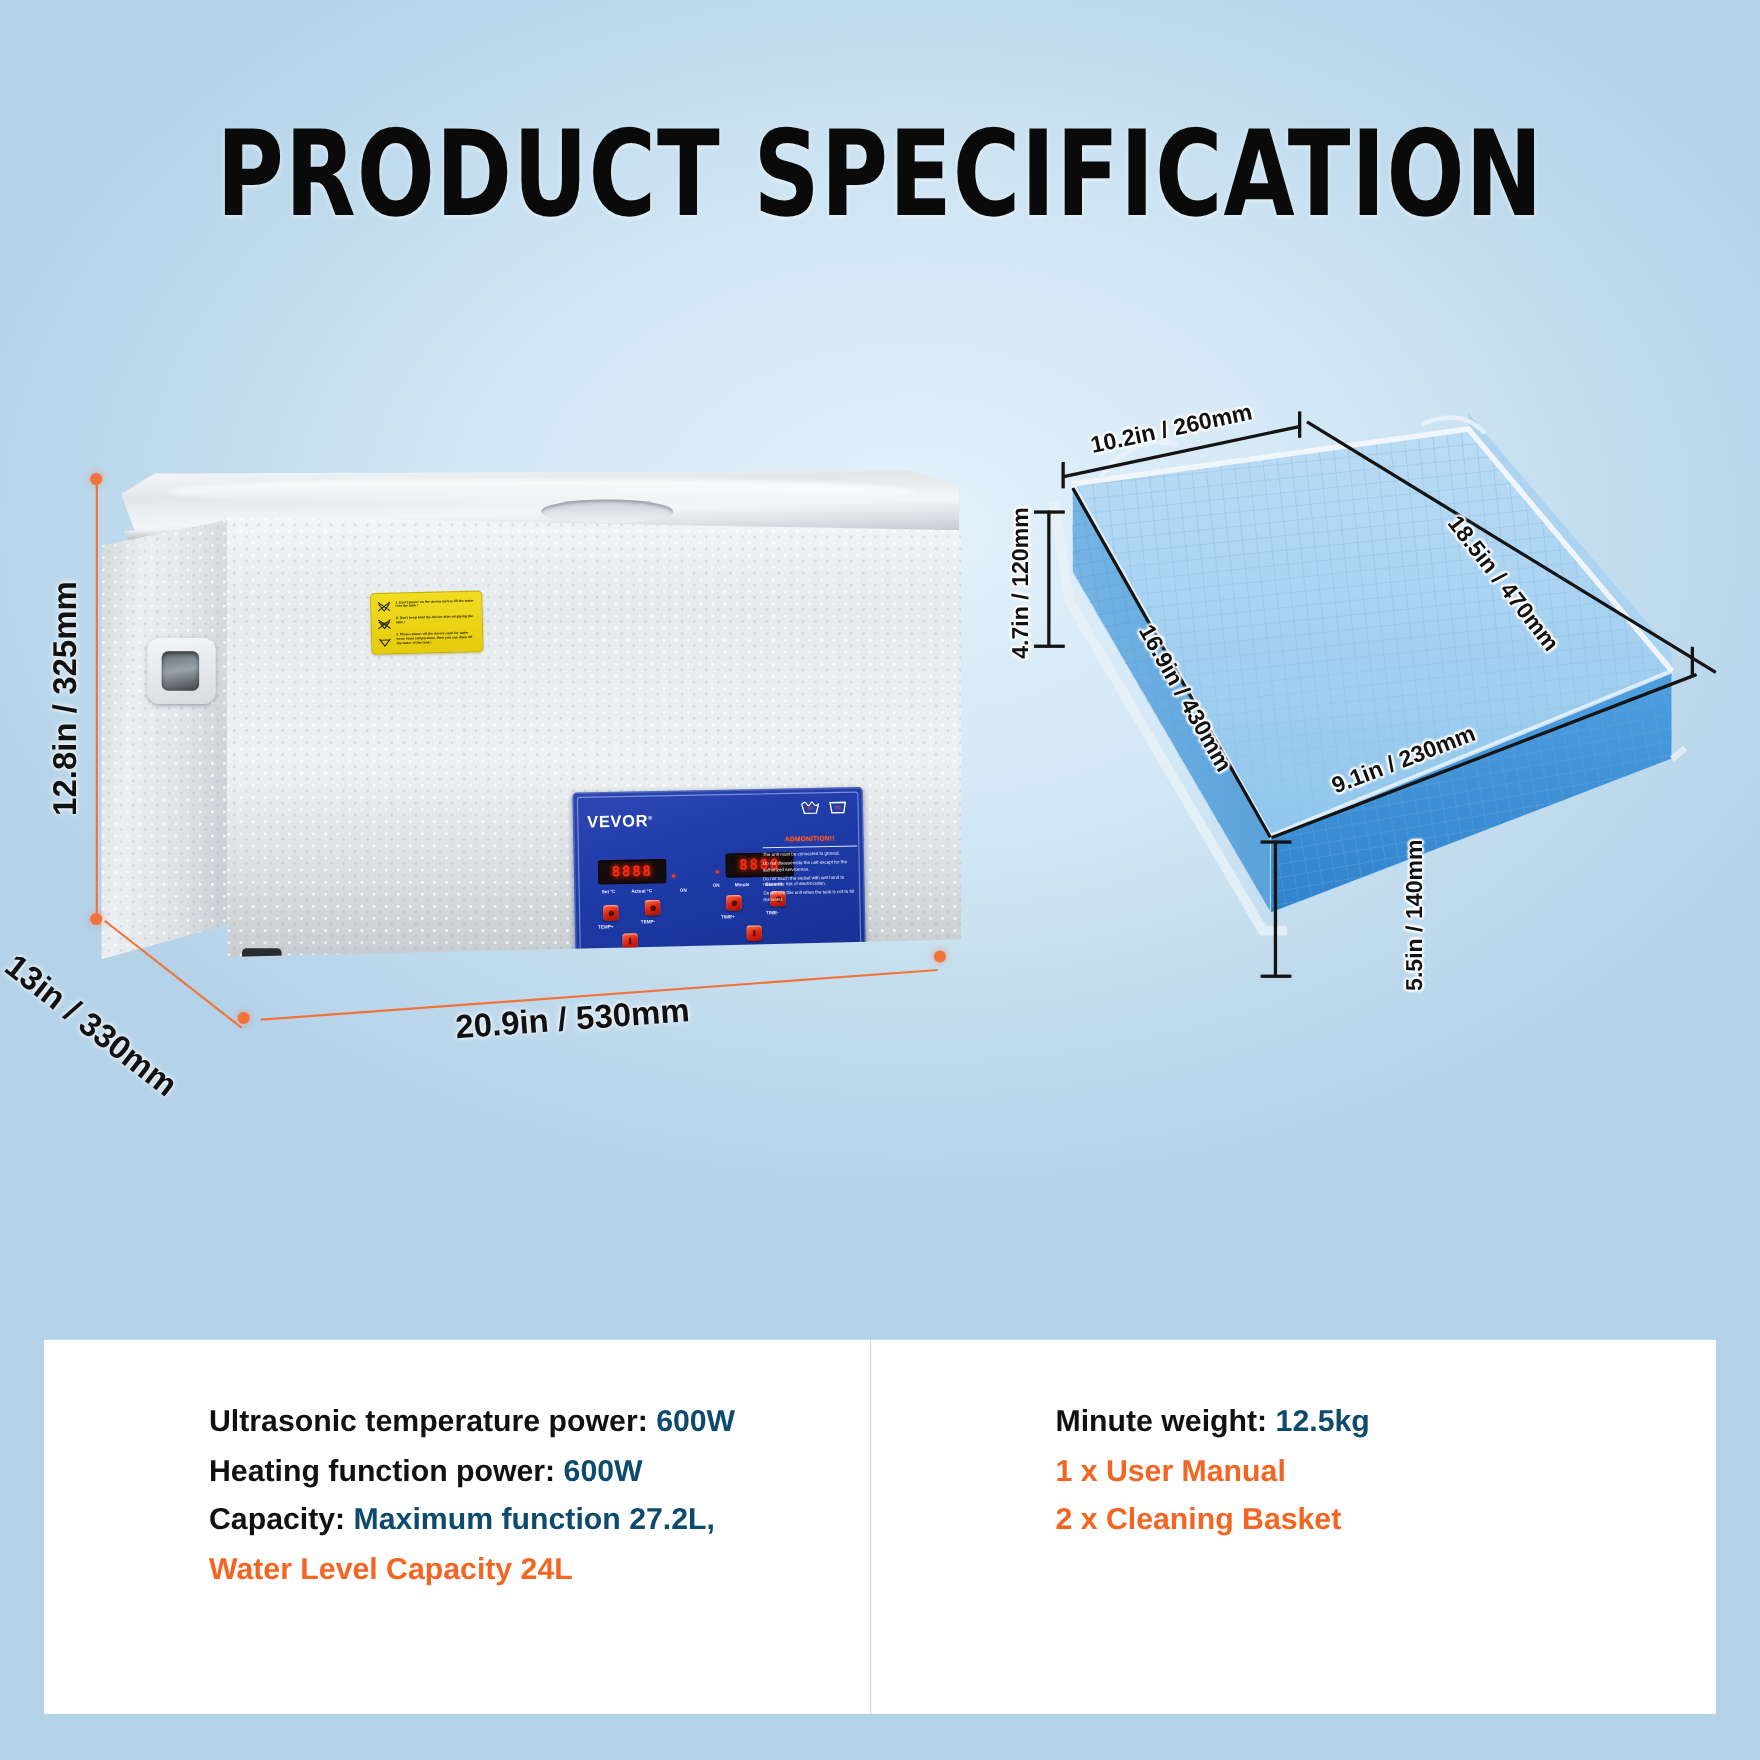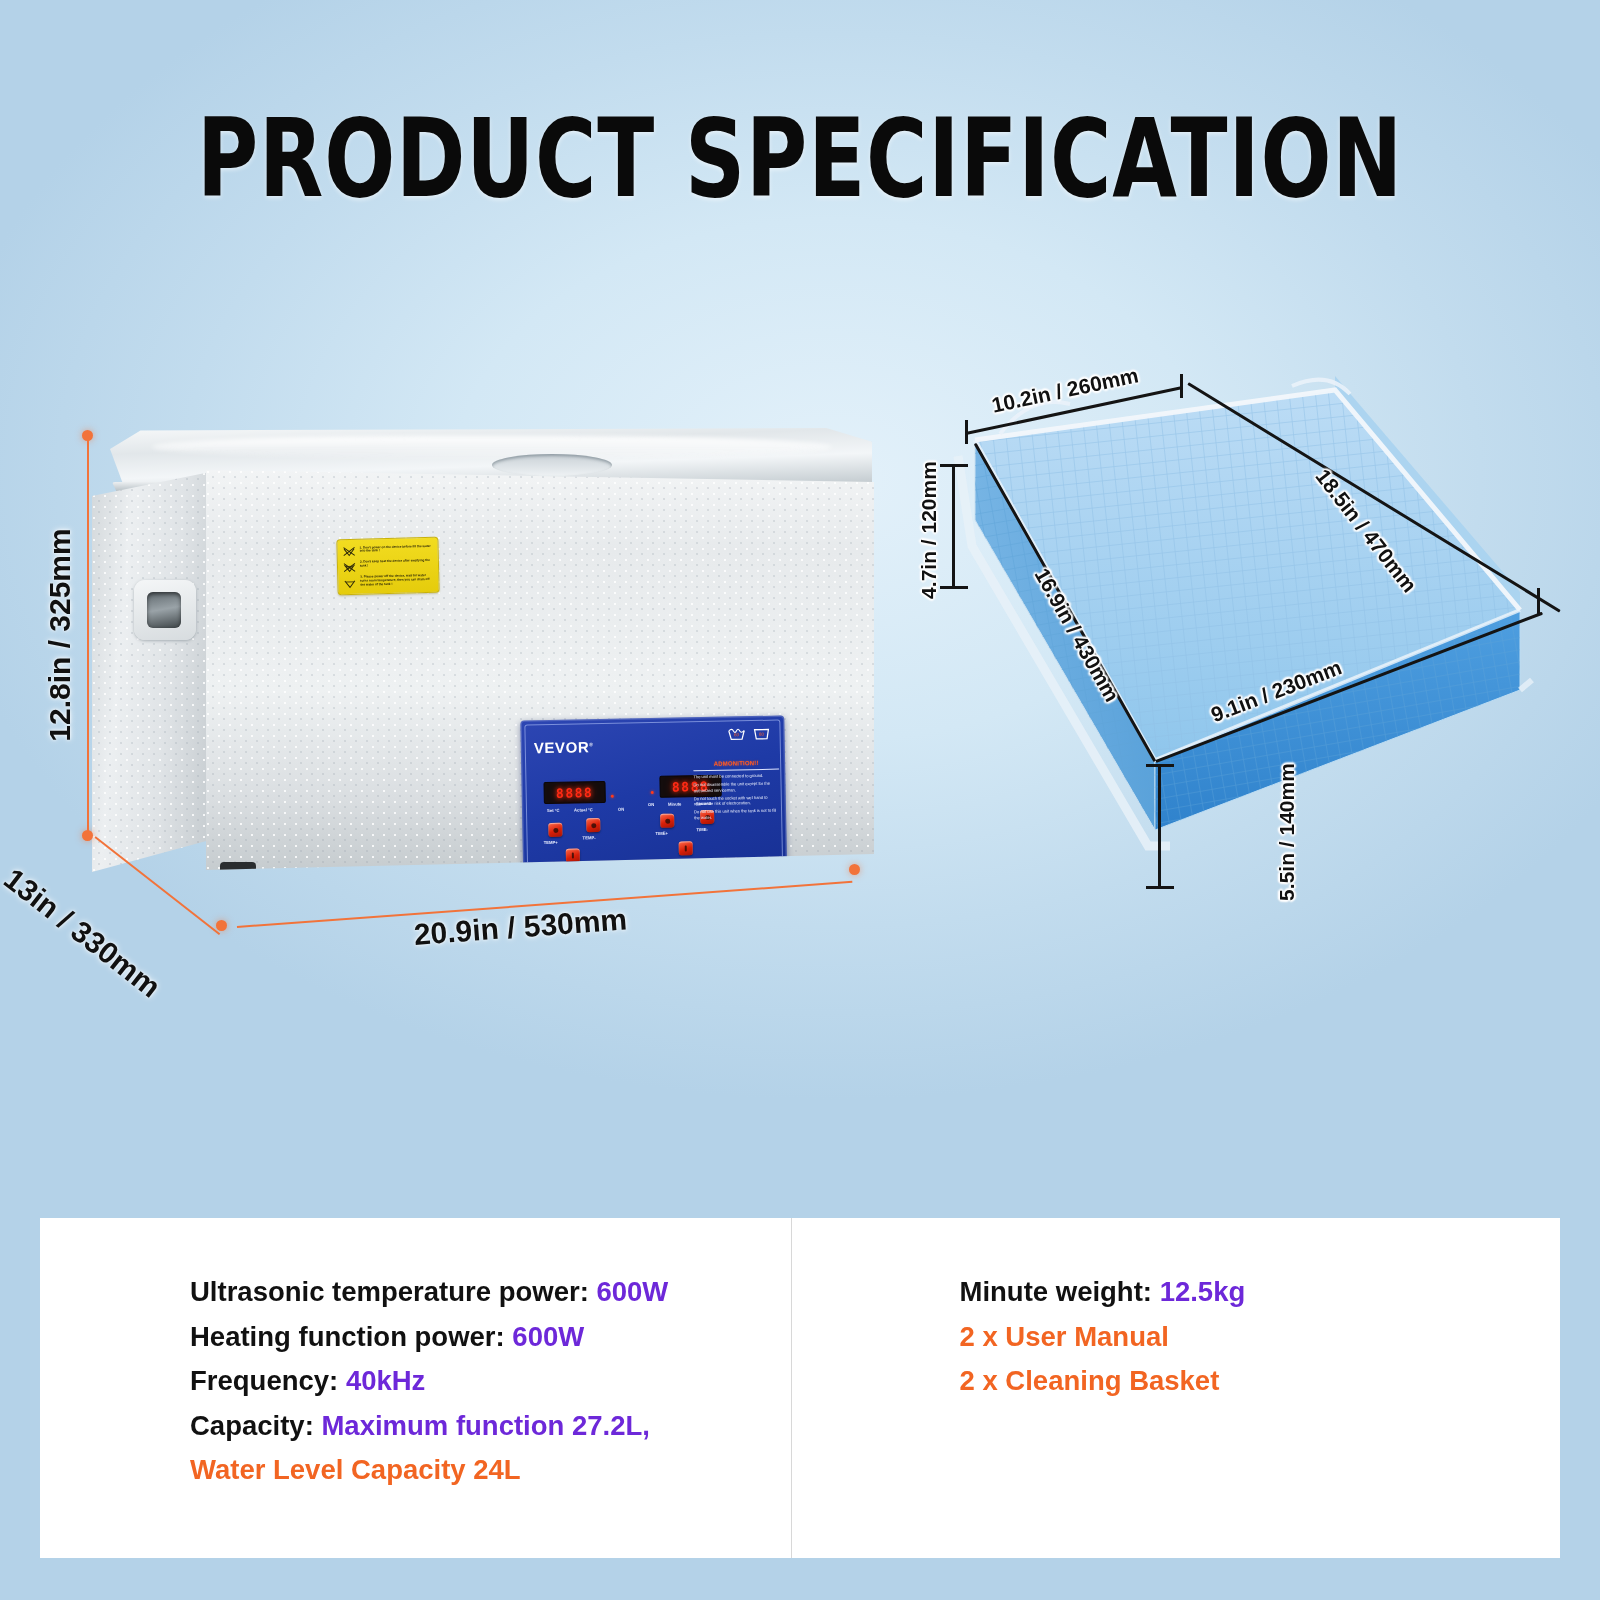--- a/index.html
+++ b/index.html
@@ -191,21 +191,21 @@
   .specs{
     position:absolute; left:40px; top:1218px; width:1520px; height:340px;
     background:#ffffff; display:flex;
   }
   .spec-col{ flex:1; padding:52px 0 0 150px; }
   .spec-col.right{ padding-left:168px; border-left:1.6px solid #d8d8d8; }
   .spec-line{
     font-size:27.5px; font-weight:bold; color:#111; line-height:1.62;
     font-family:"Liberation Sans",sans-serif; white-space:nowrap;
   }
-  .spec-line .v{ color:#6d28d9; }
+  .spec-line .v{ color:#0c4a6e; }
   .spec-line.all-orange{ color:#f26522; }
 </style>
 </head>
 <body>
 
 <div class="stage">
 
   <div class="title">PRODUCT SPECIFICATION</div>
 
   <div class="unit">
@@ -427,24 +427,23 @@
     <div class="bd" style="left:278px; top:404px; width:3.4px; height:124px;"></div>
     <div class="btick" style="left:266px; top:404px; width:28px; height:3.4px;"></div>
     <div class="btick" style="left:266px; top:526px; width:28px; height:3.4px;"></div>
     <div class="blbl" style="left:338px; top:460px; transform:rotate(-90deg); transform-origin:50% 50%;">5.5in / 140mm</div>
   </div>
 
   <div class="specs">
     <div class="spec-col left">
       <div class="spec-line"><span>Ultrasonic temperature power: </span><span class="v">600W</span></div>
       <div class="spec-line"><span>Heating function power: </span><span class="v">600W</span></div>
-      <div class="spec-line"><span>Frequency: </span><span class="v">40kHz</span></div>
       <div class="spec-line"><span>Capacity: </span><span class="v">Maximum function 27.2L,</span></div>
       <div class="spec-line all-orange">Water Level Capacity 24L</div>
     </div>
     <div class="spec-col right">
       <div class="spec-line"><span>Minute weight: </span><span class="v">12.5kg</span></div>
-      <div class="spec-line all-orange">2 x User Manual</div>
+      <div class="spec-line all-orange">1 x User Manual</div>
       <div class="spec-line all-orange">2 x Cleaning Basket</div>
     </div>
   </div>
 
 </div>
 
 </body></html>

